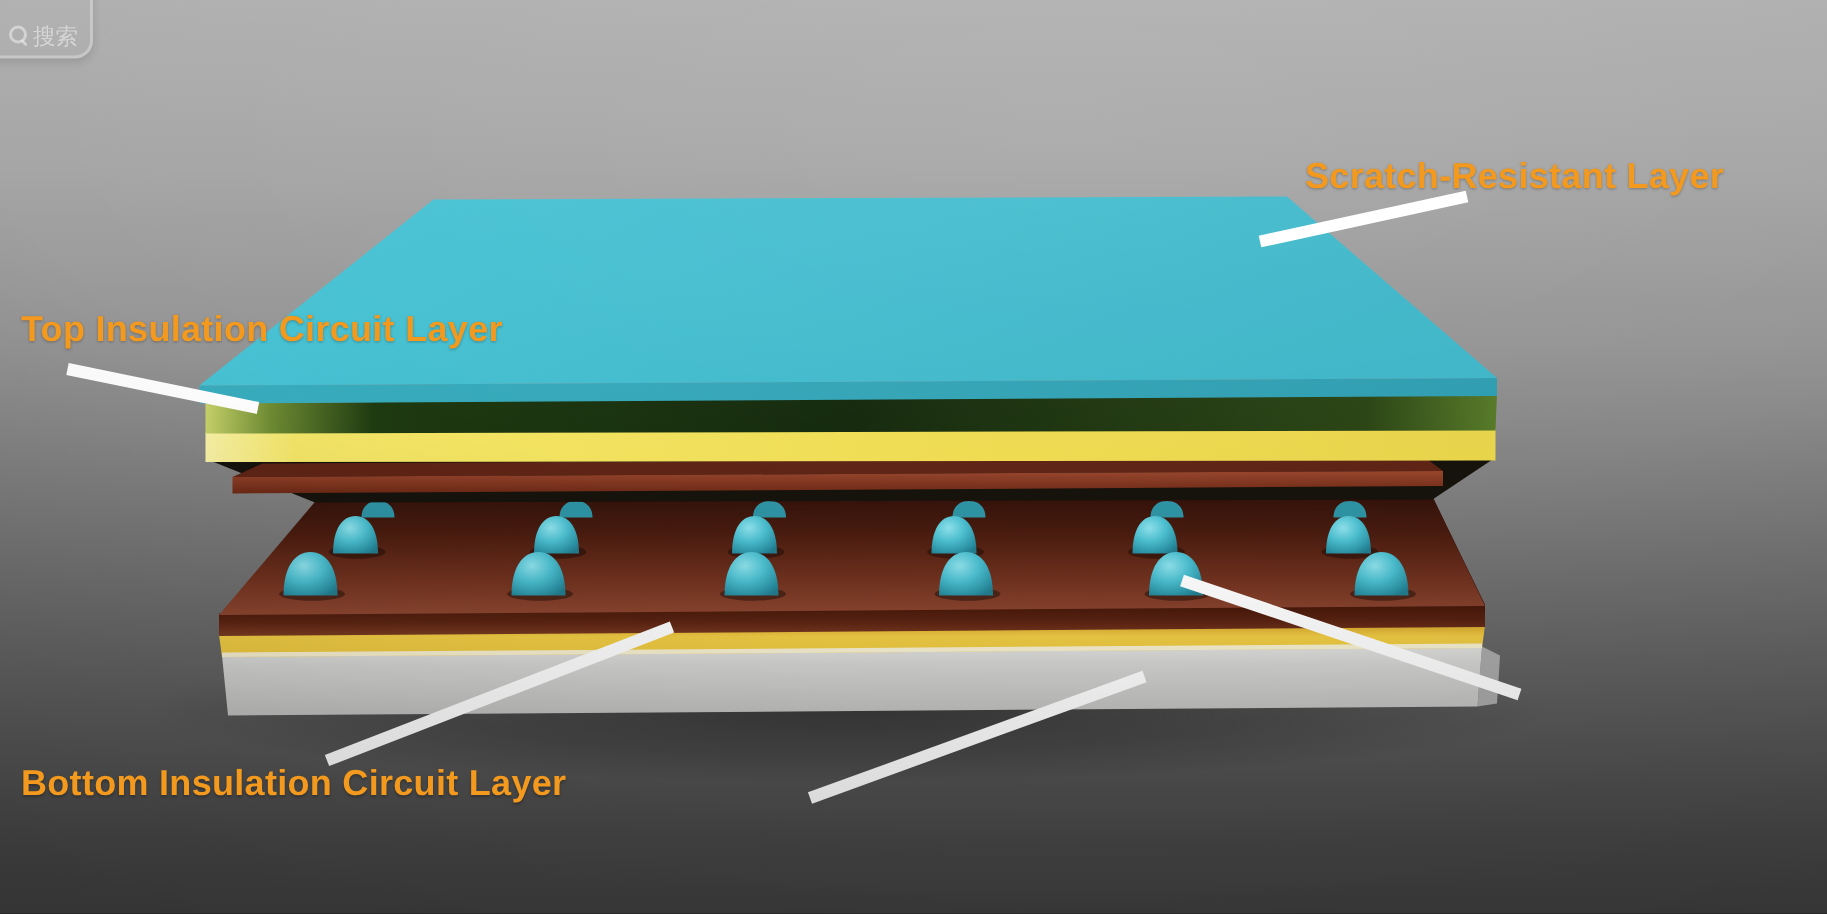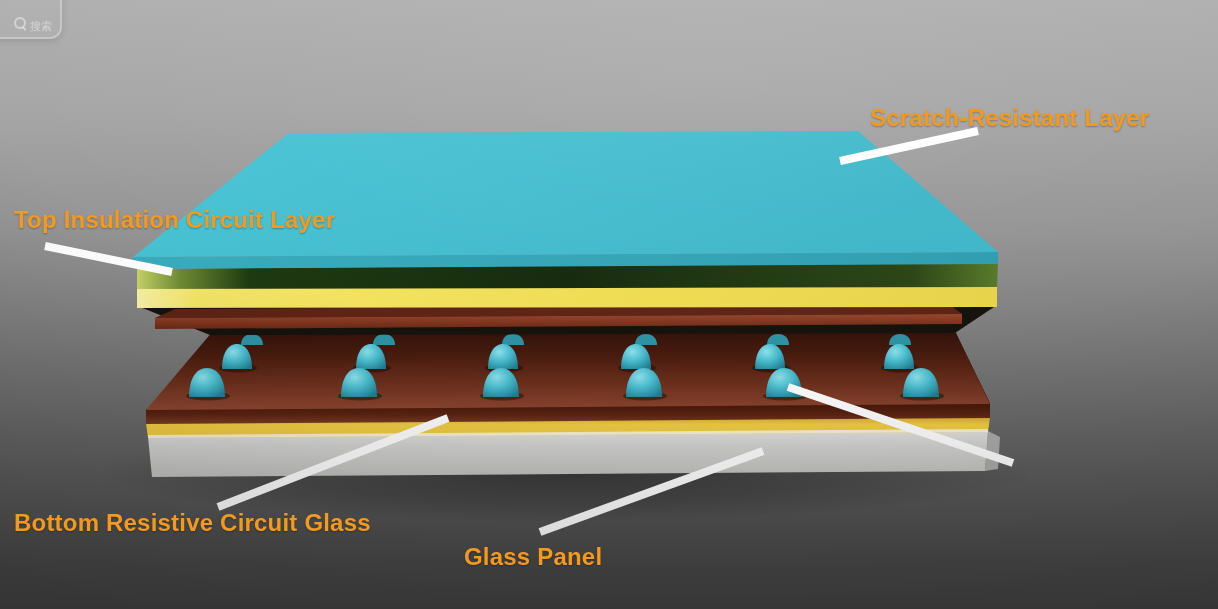--- a/index.html
+++ b/index.html
@@ -46,21 +46,21 @@
   .magnifier .lens{
     position:absolute;left:0;top:0;width:8px;height:8px;
     border:2px solid rgba(240,240,240,0.55);border-radius:50%;
   }
   .magnifier .handle{
     position:absolute;left:9px;top:9px;width:5px;height:2px;
     background:rgba(240,240,240,0.55);border-radius:1px;
     transform:rotate(45deg);transform-origin:0 0;
   }
   .search-text{
-    font-size:11px;color:rgba(238,238,238,0.60);line-height:1;
+    font-size:15px;color:rgba(238,238,238,0.60);line-height:1;
   }
 </style>
 </head>
 <body>
 
 <div class="stage">
 
   <svg width="1218" height="609" viewBox="0 0 1218 609">
     <defs>
       <linearGradient id="gTeal" x1="0" y1="0" x2="1" y2="0.3">
@@ -185,22 +185,21 @@
       <line x1="218" y1="507" x2="448" y2="418"></line>
       <line x1="540" y1="532" x2="763" y2="451"></line>
       <line x1="788" y1="387" x2="1013" y2="463"></line>
     </g>
   </svg>
 
   <div class="vignette"></div>
 
   <div class="label lbl-scratch">Scratch-Resistant Layer</div>
   <div class="label lbl-topcircuit">Top Insulation Circuit Layer</div>
-  <div class="label lbl-bottomcircuit">Bottom Resistive Circuit Glass</div>
-  <div class="label lbl-glass">Glass Panel</div>
+  <div class="label lbl-bottomcircuit">Bottom Insulation Circuit Layer</div>
 
   <div class="search-chip">
     <span class="magnifier">
       <span class="lens"></span>
         <span class="handle"></span>
     </span>
     <span class="search-text">搜索</span>
   </div>
 
 </div>

